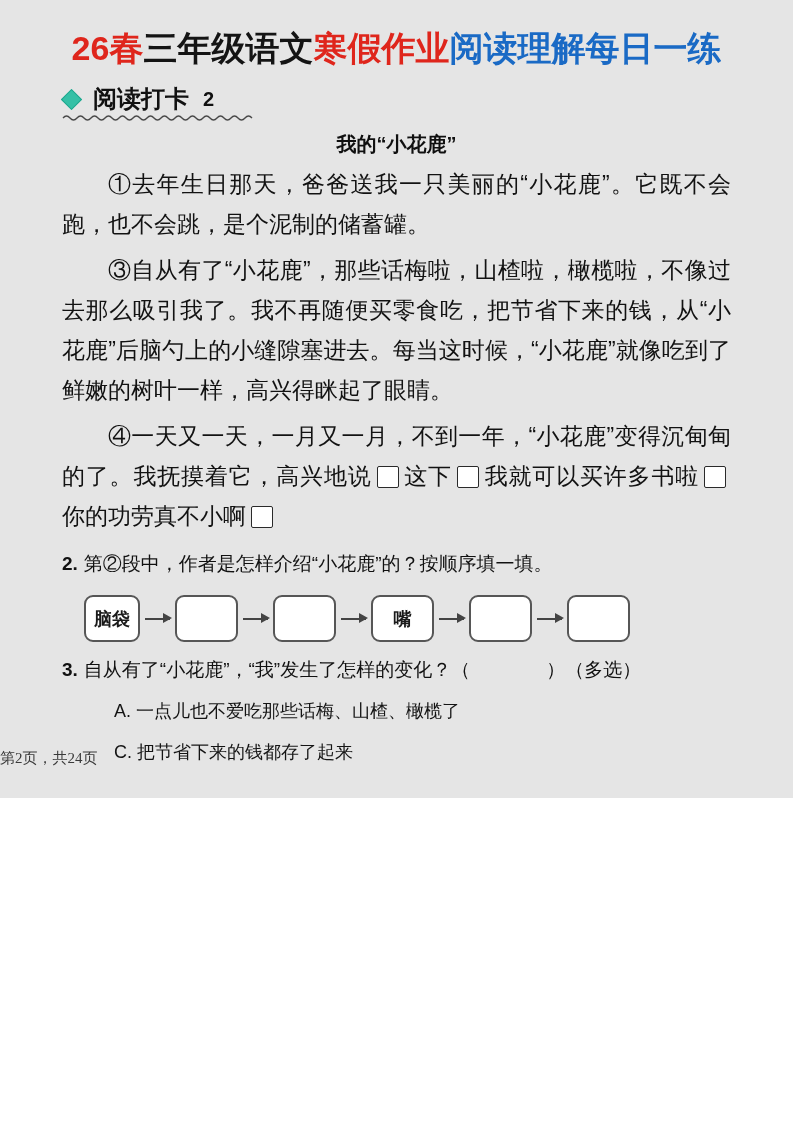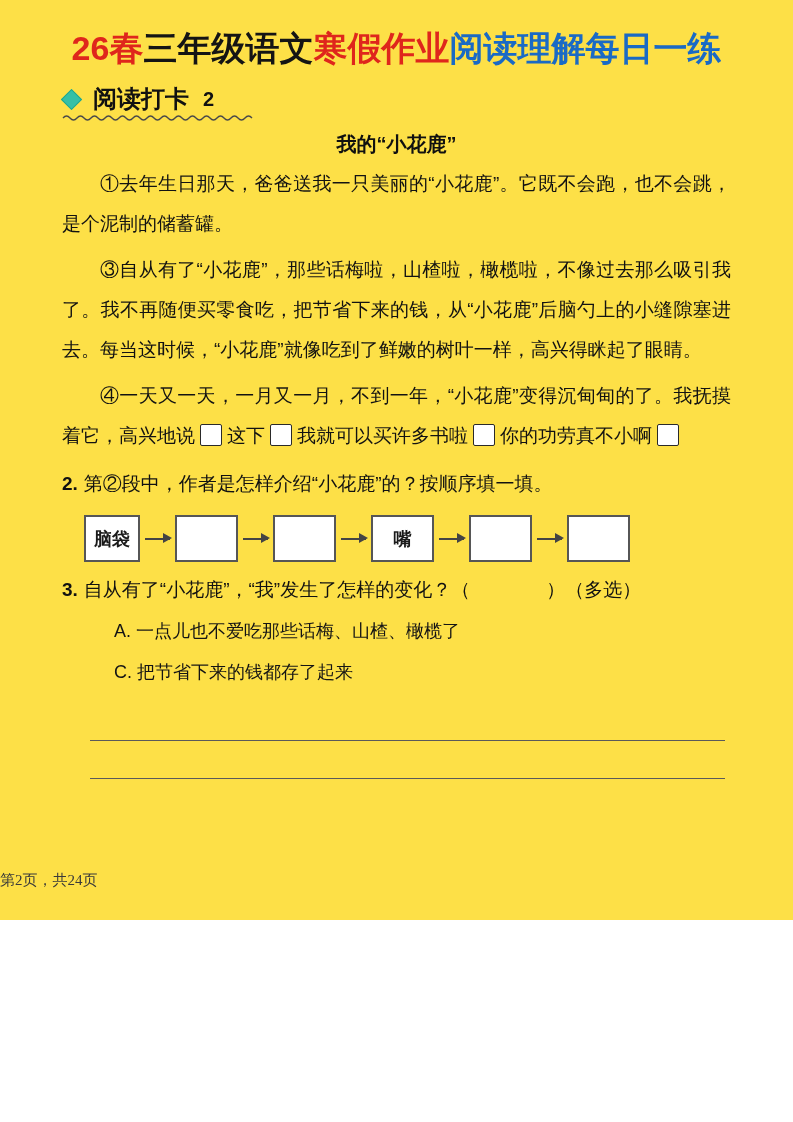--- a/index.html
+++ b/index.html
@@ -1,18 +1,18 @@
 <!DOCTYPE html>
 <html><head>
 <meta charset="utf-8">
 <style>
   * { margin:0; padding:0; box-sizing:border-box; }
   html,body { background:#ffffff; }
   .page {
-    width:793px; height:920px; margin:0 auto; background:#fde047;
+    width:793px; height:798px; margin:0 auto; background:#e5e5e5;
     font-family:"Liberation Sans", sans-serif; color:#151515;
     padding:24px 62px 4px 62px; position:relative; overflow:hidden;
   }
   
   .main-title {
     text-align:center; font-size:34px; font-weight:900;
     white-space:nowrap; letter-spacing:0px; line-height:48px;
   }
   .main-title .seg { display:inline; }
   .seg-red   { color:#df261c; }
@@ -24,35 +24,35 @@
     width:15px; height:15px; background:#35c0a6; border:1px solid #1da68d;
     transform:rotate(45deg); margin:0 14px 0 2px; flex:none;
   }
   .badge-label { font-size:24px; font-weight:bold; color:#111; }
   .badge-num { font-size:20px; font-weight:bold; color:#111; margin-left:14px; }
   .wavy { display:block; margin:1px 0 0 0; }
 
   
   .article-title { text-align:center; font-size:20px; font-weight:bold; margin-top:10px; color:#101010; }
   .para {
-    font-size:19px; line-height:40px; text-align:justify;
+    font-size:23px; line-height:40px; text-align:justify;
     text-indent:2em; margin-top:6px; color:#121212;
   }
   .punct-box {
     display:inline-block; width:22px; height:22px; border:1.6px solid #2a2a2a;
     border-radius:2px; vertical-align:-4px; margin:0 5px; background:#fff;
   }
 
   
   .question { font-size:19px; line-height:30px; margin-top:13px; color:#111; }
   .qnum { font-weight:bold; margin-right:6px; }
 
   .flowchart { display:flex; align-items:center; margin:16px 0 4px 22px; }
   .fbox {
-    flex:none; width:63px; height:47px; border:2px solid #565656; border-radius:0;
+    flex:none; width:63px; height:47px; border:2px solid #565656; border-radius:9px;
     display:flex; align-items:center; justify-content:center;
     font-size:18px; font-weight:600; color:#1a1a1a; background:#fff;
   }
   .fbox.first { width:56px; }
   .arrow { flex:none; width:25px; height:2px; background:#444; position:relative; margin:0 5px; }
   .arrow::after {
     content:""; position:absolute; right:-2px; top:-4.5px;
     border-left:9px solid #444; border-top:5.5px solid transparent; border-bottom:5.5px solid transparent;
   }
 

